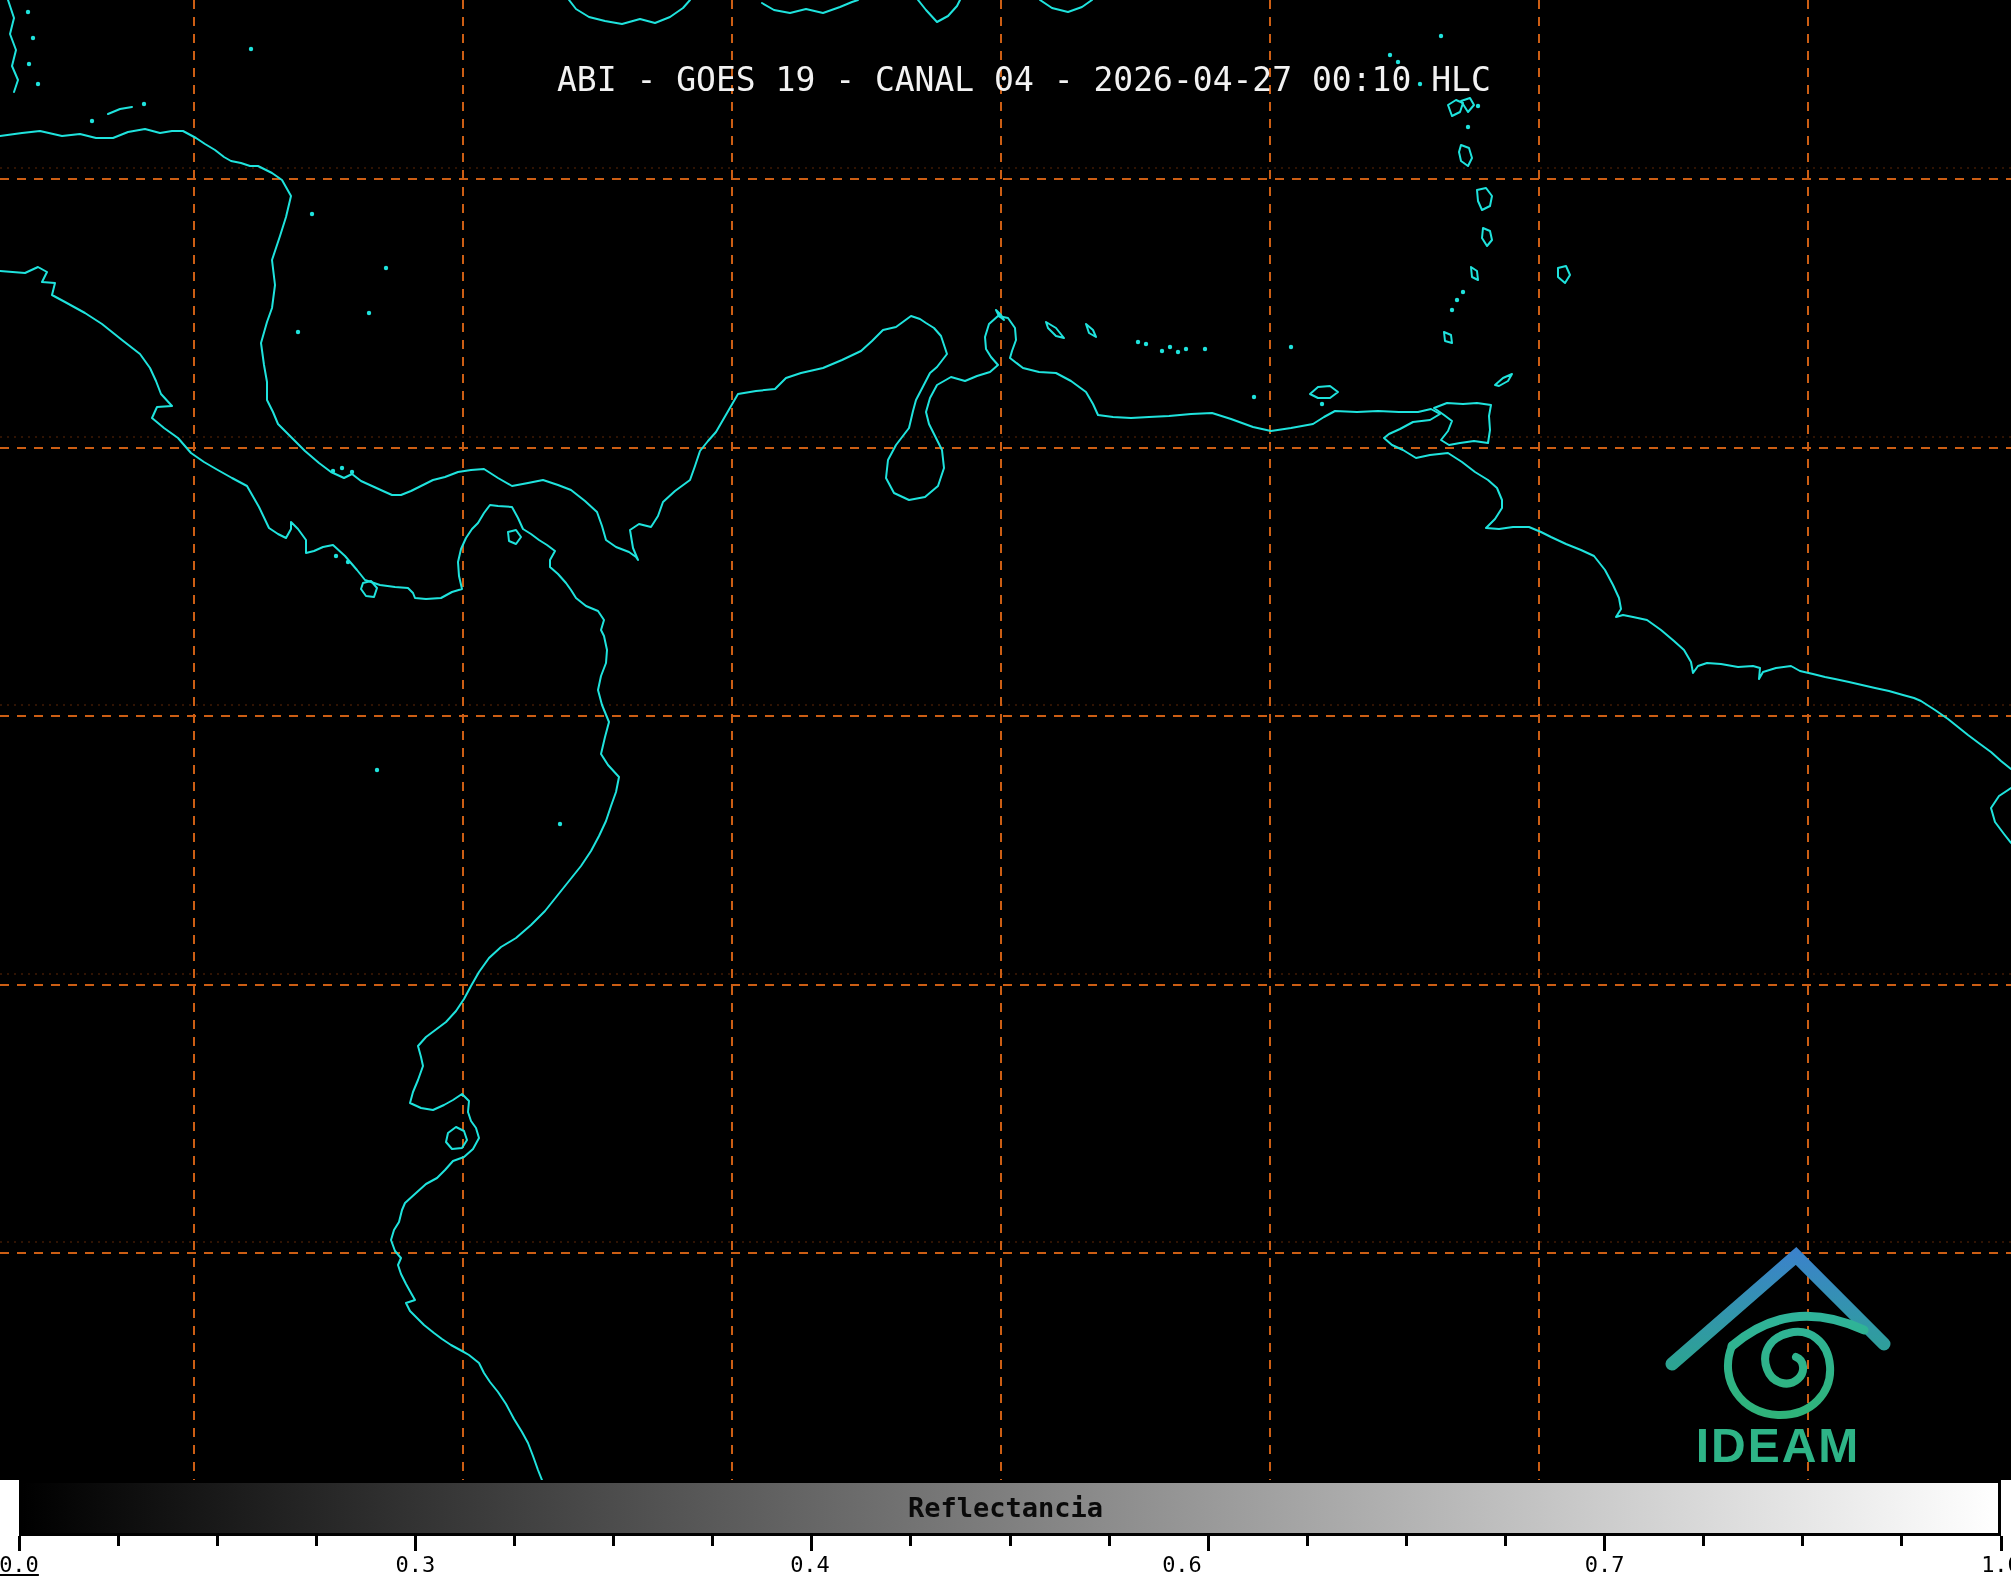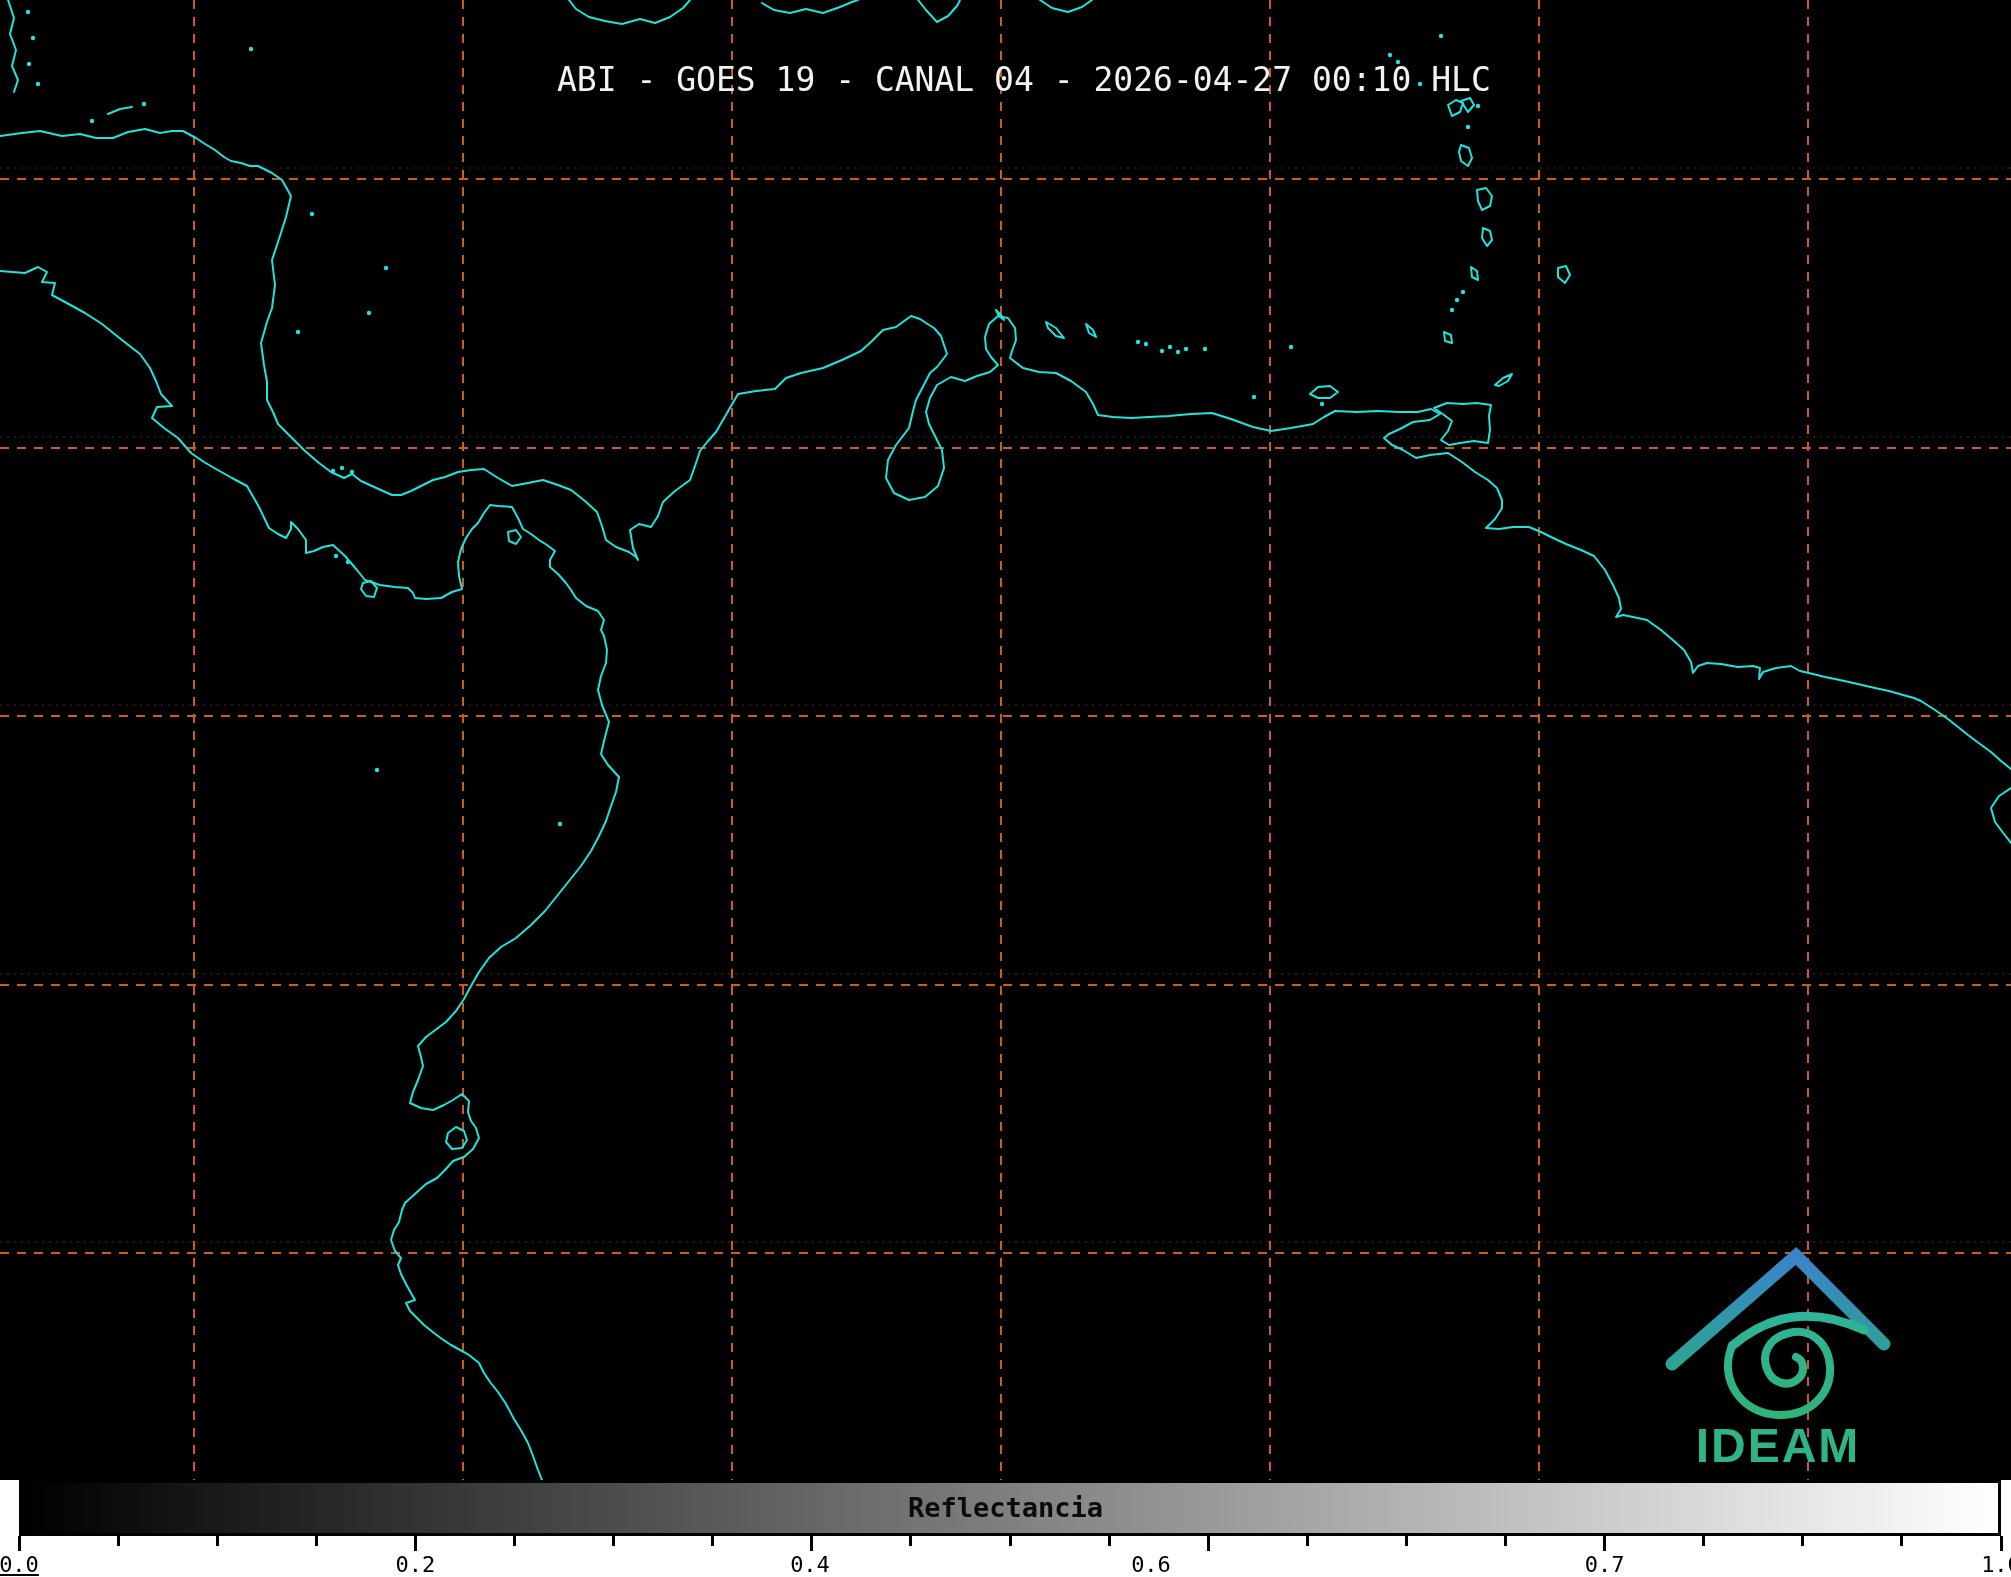--- a/index.html
+++ b/index.html
@@ -131,31 +131,31 @@
   <div id="colorbar-strip">
     <div id="cbar" style="background: linear-gradient(to right, rgb(0, 0, 0), rgb(255, 255, 255));"></div>
     <div id="cbar-label">Reflectancia</div>
     <div id="cbar-ticks">
         <div class="cbar-tick major" style="left: 17.5px;"></div>
         <div class="cbar-ticklabel" style="left: 19px; text-decoration: underline;">0.0</div>
         <div class="cbar-tick minor" style="left: 116.6px;"></div>
         <div class="cbar-tick minor" style="left: 215.7px;"></div>
         <div class="cbar-tick minor" style="left: 314.8px;"></div>
         <div class="cbar-tick major" style="left: 413.9px;"></div>
-        <div class="cbar-ticklabel" style="left: 415.4px;">0.2</div>
+        <div class="cbar-ticklabel" style="left: 415.4px;">0.3</div>
         <div class="cbar-tick minor" style="left: 513px;"></div>
         <div class="cbar-tick minor" style="left: 612.1px;"></div>
         <div class="cbar-tick minor" style="left: 711.2px;"></div>
         <div class="cbar-tick major" style="left: 810.3px;"></div>
         <div class="cbar-ticklabel" style="left: 810px;">0.4</div>
         <div class="cbar-tick minor" style="left: 909.4px;"></div>
         <div class="cbar-tick minor" style="left: 1008.5px;"></div>
         <div class="cbar-tick minor" style="left: 1107.6px;"></div>
         <div class="cbar-tick major" style="left: 1206.7px;"></div>
-        <div class="cbar-ticklabel" style="left: 1151px;">0.6</div>
+        <div class="cbar-ticklabel" style="left: 1182px;">0.6</div>
         <div class="cbar-tick minor" style="left: 1305.8px;"></div>
         <div class="cbar-tick minor" style="left: 1404.9px;"></div>
         <div class="cbar-tick minor" style="left: 1504px;"></div>
         <div class="cbar-tick major" style="left: 1603.1px;"></div>
         <div class="cbar-ticklabel" style="left: 1604.6px;">0.7</div>
         <div class="cbar-tick minor" style="left: 1702.2px;"></div>
         <div class="cbar-tick minor" style="left: 1801.3px;"></div>
         <div class="cbar-tick minor" style="left: 1900.4px;"></div>
         <div class="cbar-tick major" style="left: 1999.5px;"></div>
         <div class="cbar-ticklabel" style="left: 2001px;">1.0</div>

